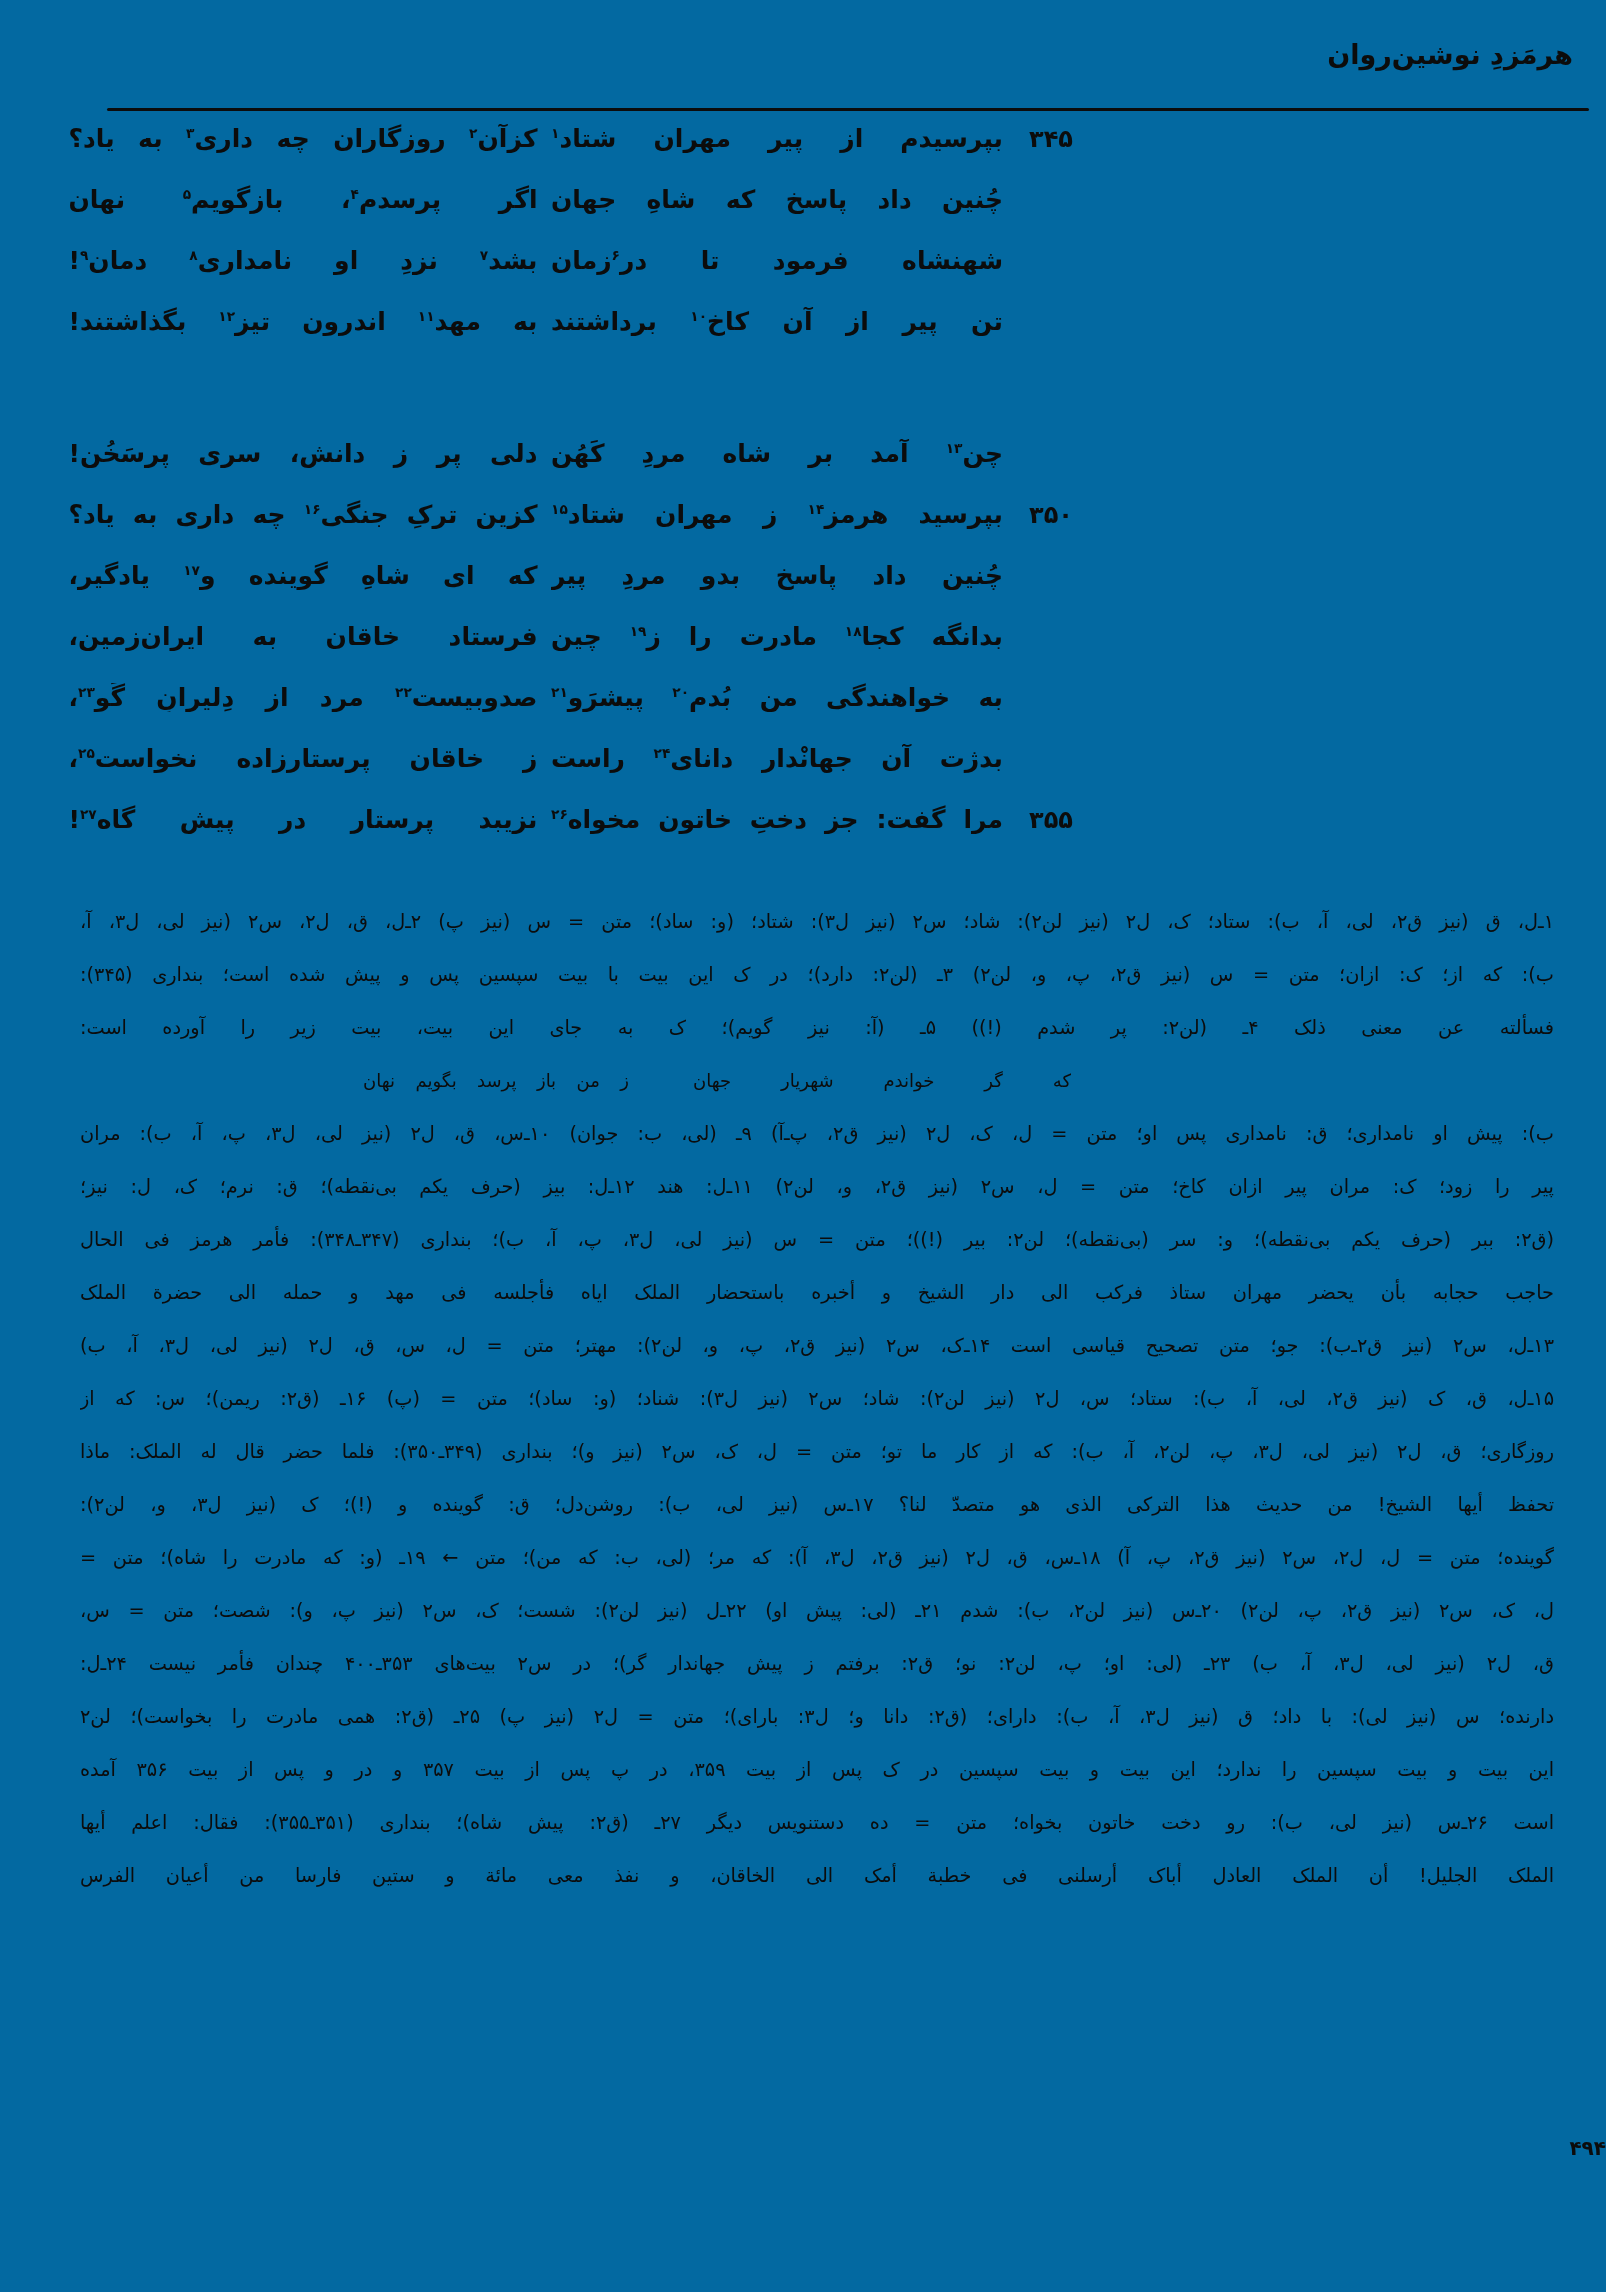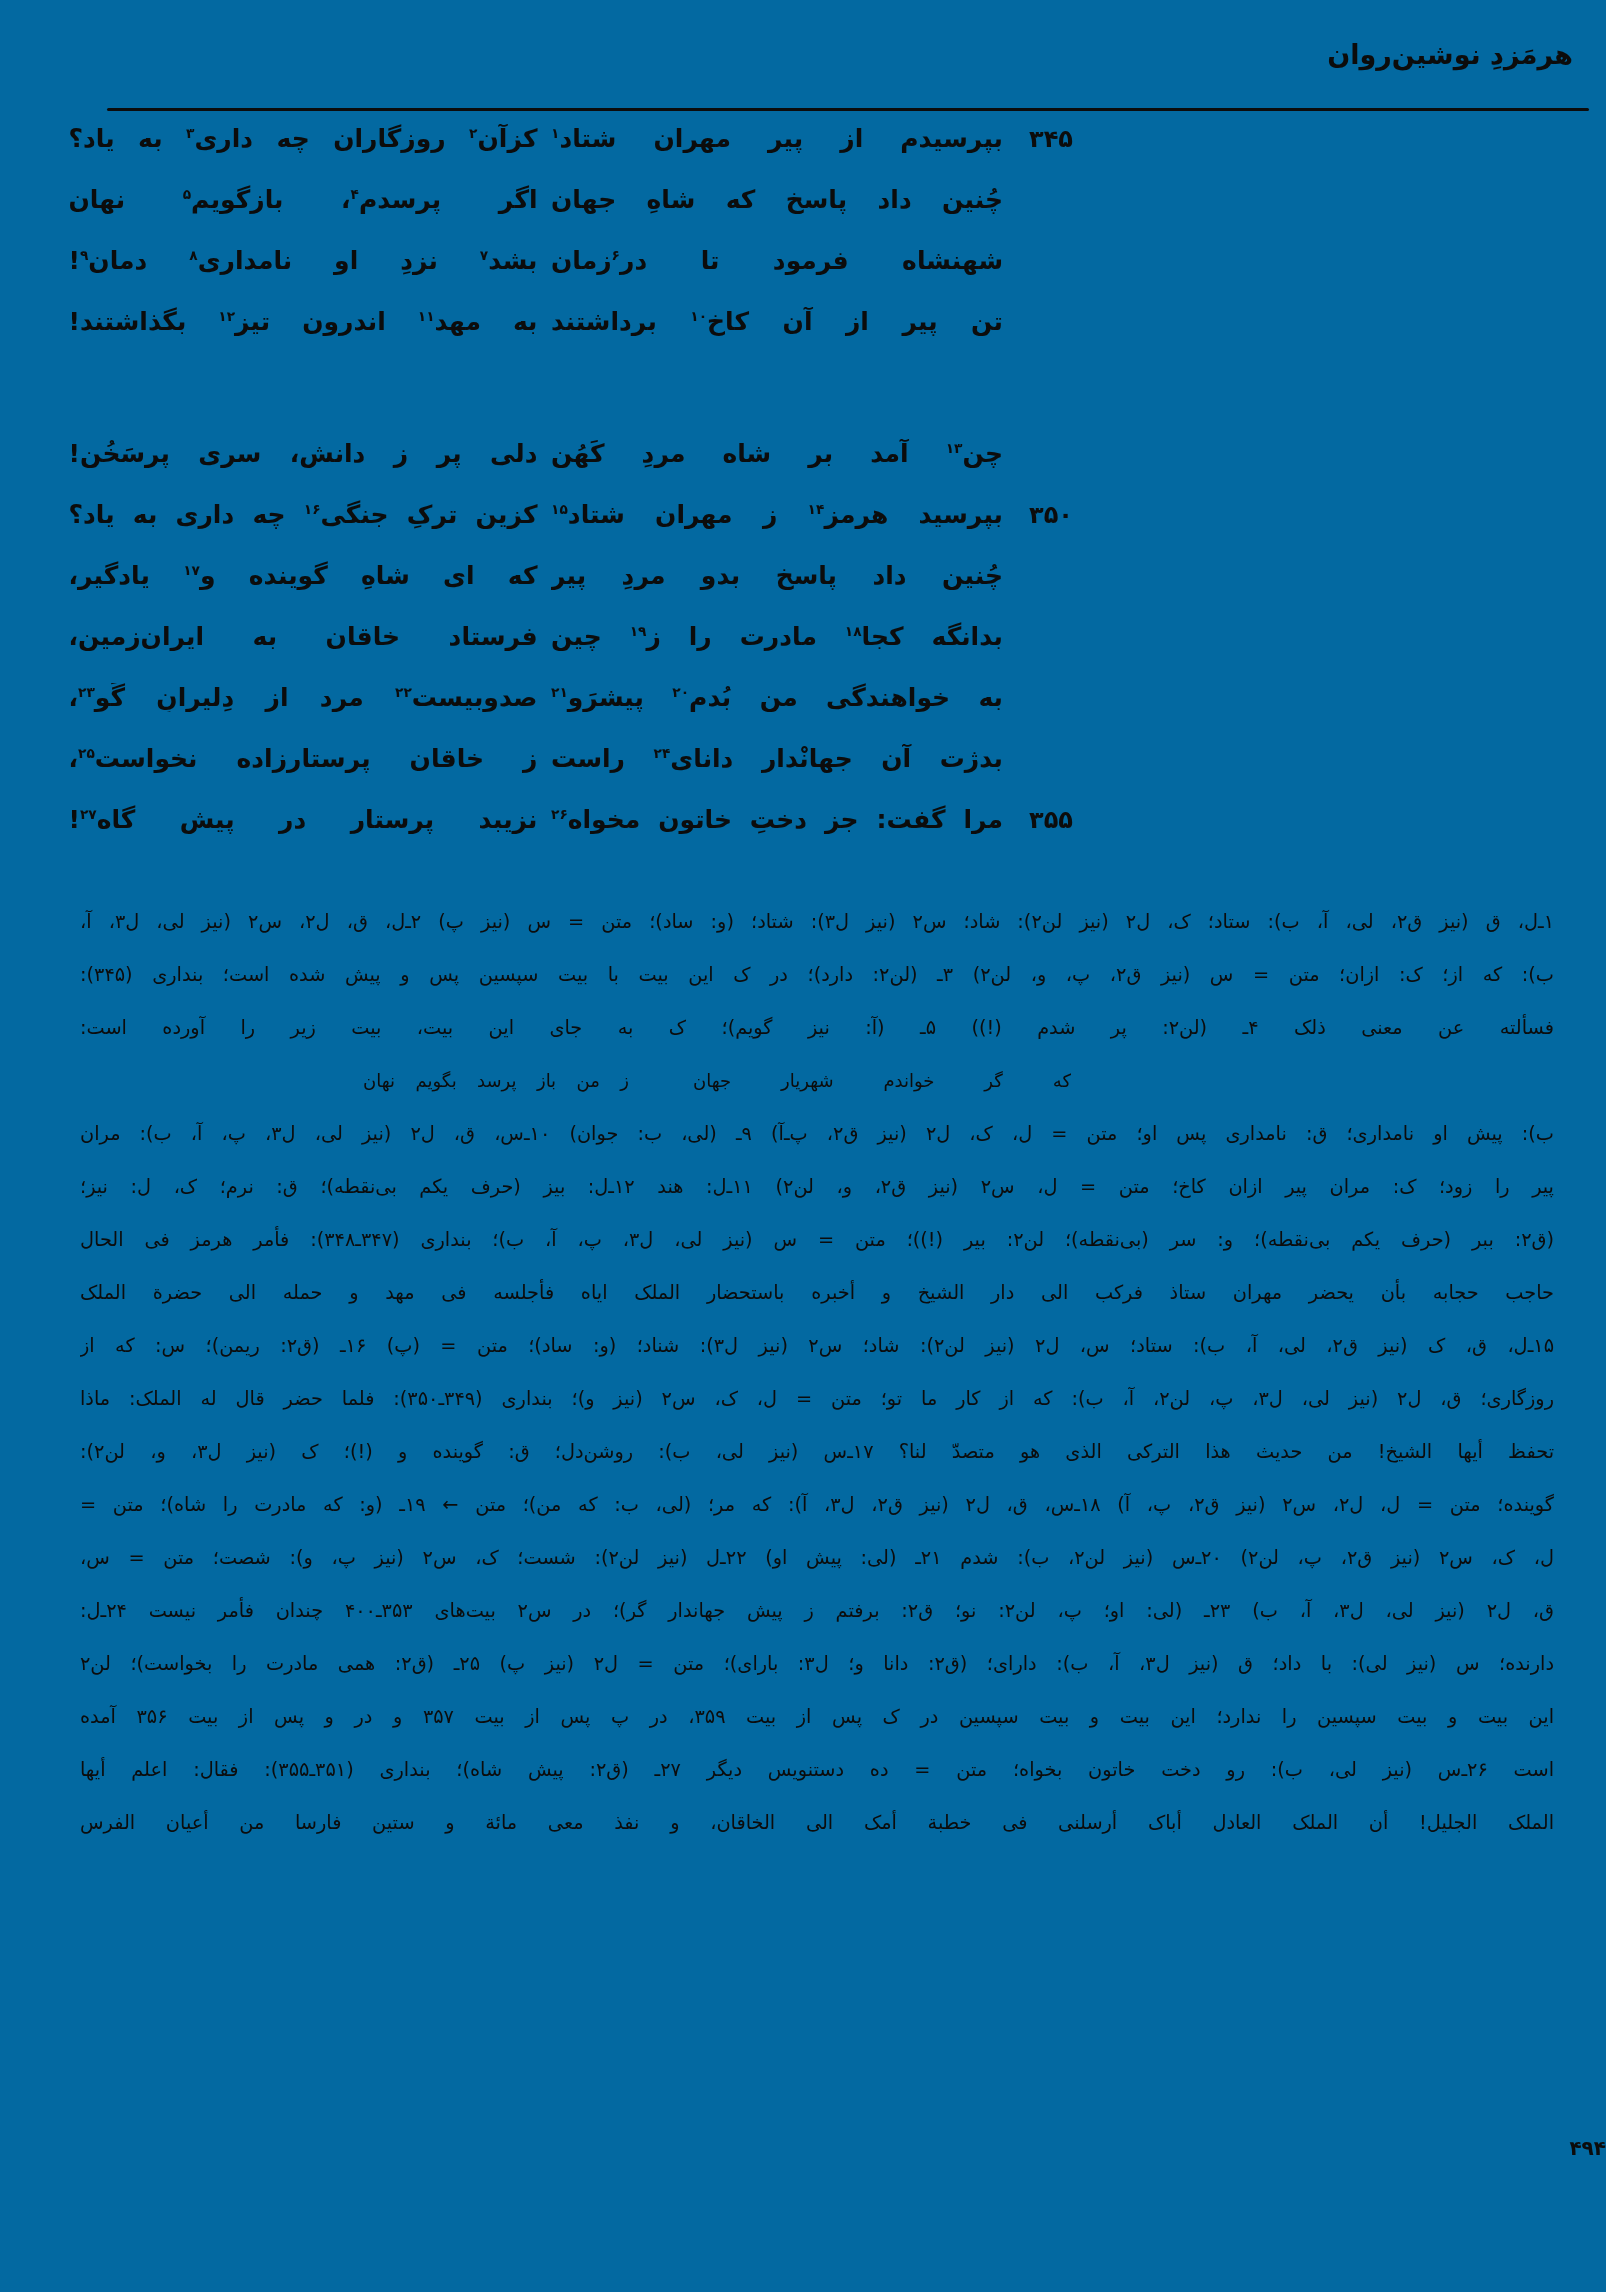--- a/index.html
+++ b/index.html
@@ -159,20 +159,21 @@
 
 
   <div class="fn-line">ب): پیش او نامداری؛ ق: نامداری پس او؛ متن = ل، ک، ل۲ (نیز ق۲، پ‌ـ‌آ)  ۹ـ (لی، ب: جوان)  ۱۰ـ‌س، ق، ل۲ (نیز لی، ل۳، پ، آ، ب): مران</div>
 
   <div class="fn-line">پیر را زود؛ ک: مران پیر ازان کاخ؛ متن = ل، س۲ (نیز ق۲، و، لن۲)  ۱۱ـ‌ل: هند  ۱۲ـ‌ل: بیز (حرف یکم بی‌نقطه)؛ ق: نرم؛ ک، ل: نیز؛</div>
 
   <div class="fn-line">(ق۲: ببر (حرف یکم بی‌نقطه)؛ و: سر (بی‌نقطه)؛ لن۲: بیر (!))؛ متن = س (نیز لی، ل۳، پ، آ، ب)؛ بنداری (۳۴۷ـ۳۴۸): فأمر هرمز فی الحال</div>
 
   <div class="fn-line">حاجب حجابه بأن یحضر مهران ستاذ فرکب الی دار الشیخ و أخبره باستحضار الملک ایاه فأجلسه فی مهد و حمله الی حضرة الملک</div>
 
+  <div class="fn-line">۱۳ـ‌ل، س۲ (نیز ق۲ـ‌ب): جو؛ متن تصحیح قیاسی است  ۱۴ـ‌ک، س۲ (نیز ق۲، پ، و، لن۲): مهتر؛ متن = ل، س، ق، ل۲ (نیز لی، ل۳، آ، ب)</div>
 
   <div class="fn-line">۱۵ـ‌ل، ق، ک (نیز ق۲، لی، آ، ب): ستاد؛ س، ل۲ (نیز لن۲): شاد؛ س۲ (نیز ل۳): شناد؛ (و: ساد)؛ متن = (پ)  ۱۶ـ (ق۲: ریمن)؛ س: که از</div>
 
   <div class="fn-line">روزگاری؛ ق، ل۲ (نیز لی، ل۳، پ، لن۲، آ، ب): که از کار ما تو؛ متن = ل، ک، س۲ (نیز و)؛ بنداری (۳۴۹ـ۳۵۰): فلما حضر قال له الملک: ماذا</div>
 
   <div class="fn-line">تحفظ أیها الشیخ! من حدیث هذا الترکی الذی هو متصدّ لنا؟  ۱۷ـ‌س (نیز لی، ب): روشن‌دل؛ ق: گوینده و (!)؛ ک (نیز ل۳، و، لن۲):</div>
 
   <div class="fn-line">گوینده؛ متن = ل، ل۲، س۲ (نیز ق۲، پ، آ)  ۱۸ـ‌س، ق، ل۲ (نیز ق۲، ل۳، آ): که مر؛ (لی، ب: که من)؛ متن ←  ۱۹ـ (و: که مادرت را شاه)؛ متن =</div>
 
   <div class="fn-line">ل، ک، س۲ (نیز ق۲، پ، لن۲)  ۲۰ـ‌س (نیز لن۲، ب): شدم  ۲۱ـ (لی: پیش او)  ۲۲ـ‌ل (نیز لن۲): شست؛ ک، س۲ (نیز پ، و): شصت؛ متن = س،</div>

